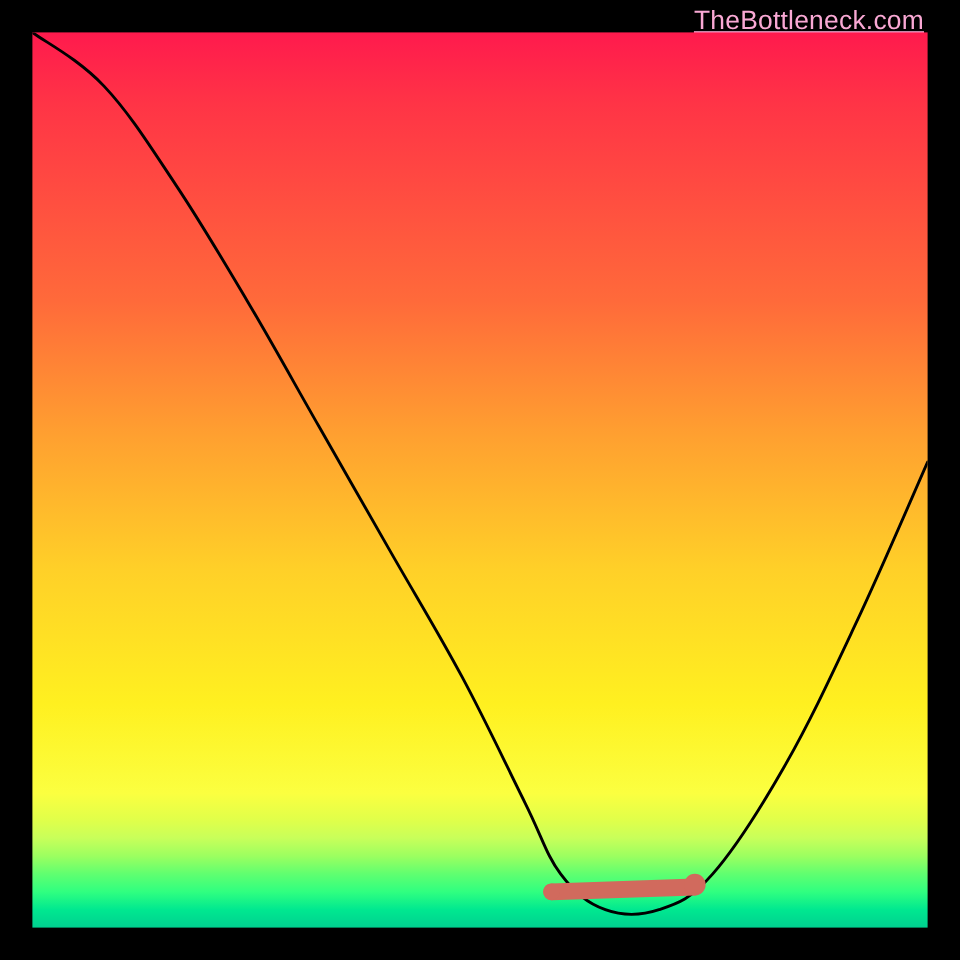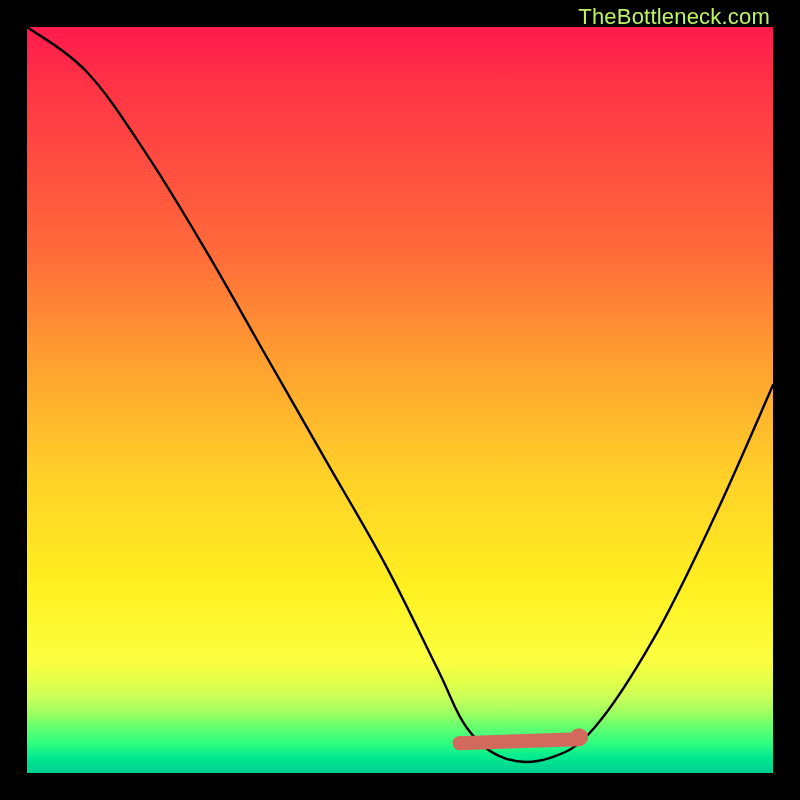--- a/index.html
+++ b/index.html
@@ -39,25 +39,26 @@
       #60ff70 94%,
       #30ff80 96%,
       #00e890 98%,
       #00d090 100%
     );
   }
   .watermark {
     position: absolute;
     top: 4px;
     right: 30px;
-    color: #bef264;
+    color: #f9a8d4;
     font-size: 22px;
     font-weight: 400;
     letter-spacing: 0.2px;
     user-select: none;
+    text-decoration: underline;
   }
   svg.curve {
     position: absolute;
     left: 0;
     top: 0;
     width: 746px;
     height: 746px;
   }
 </style>
 </head>

